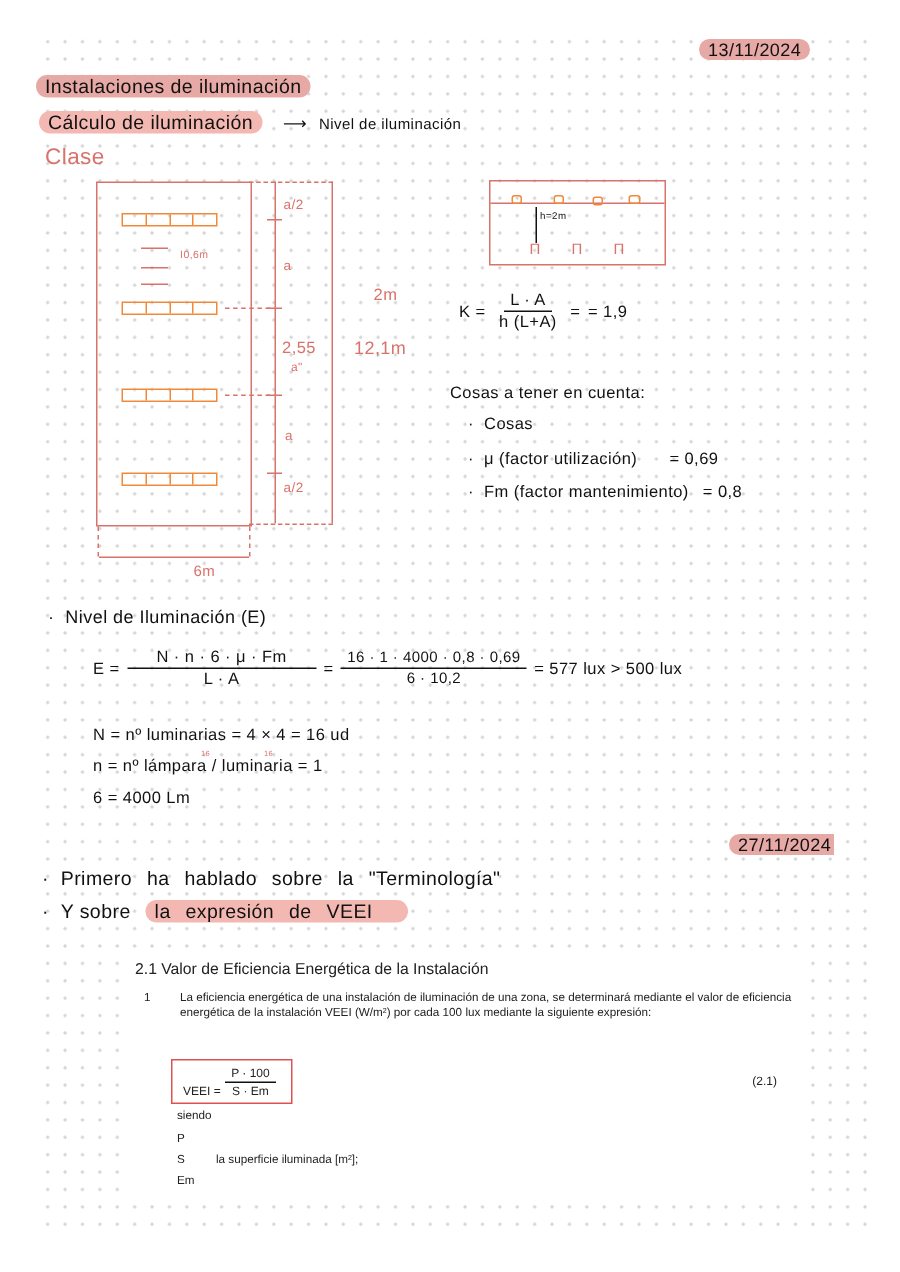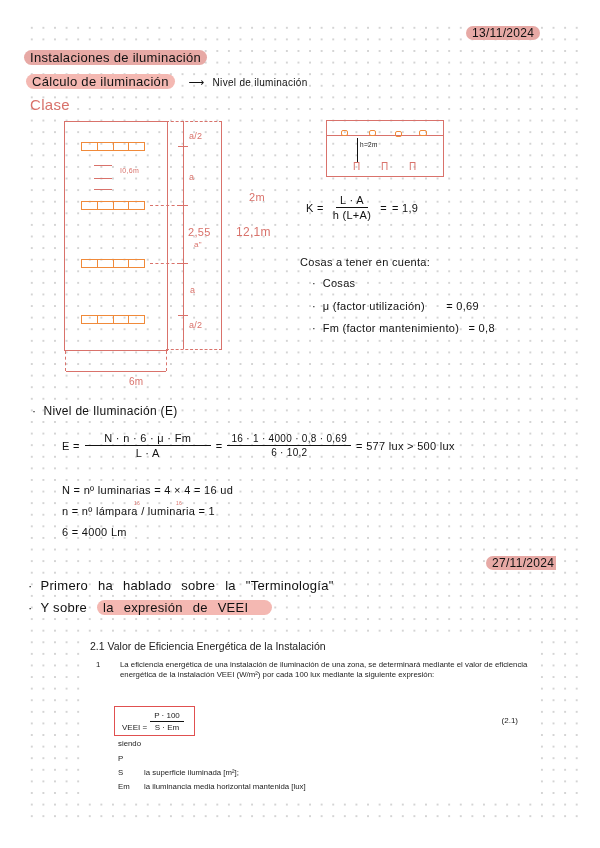--- a/index.html
+++ b/index.html
@@ -218,16 +218,15 @@
   <div class="defs">
     <div class="row">
       <span class="sym">P</span>
     </div>
     <div class="row">
       <span class="sym">S</span>
       <span>la superficie iluminada [m²];</span>
     </div>
     <div class="row">
       <span class="sym">Em</span>
-      <span>la iluminancia media horizontal mantenida [lux]</span>
     </div>
   </div>
 </div>
 
 </body></html>

